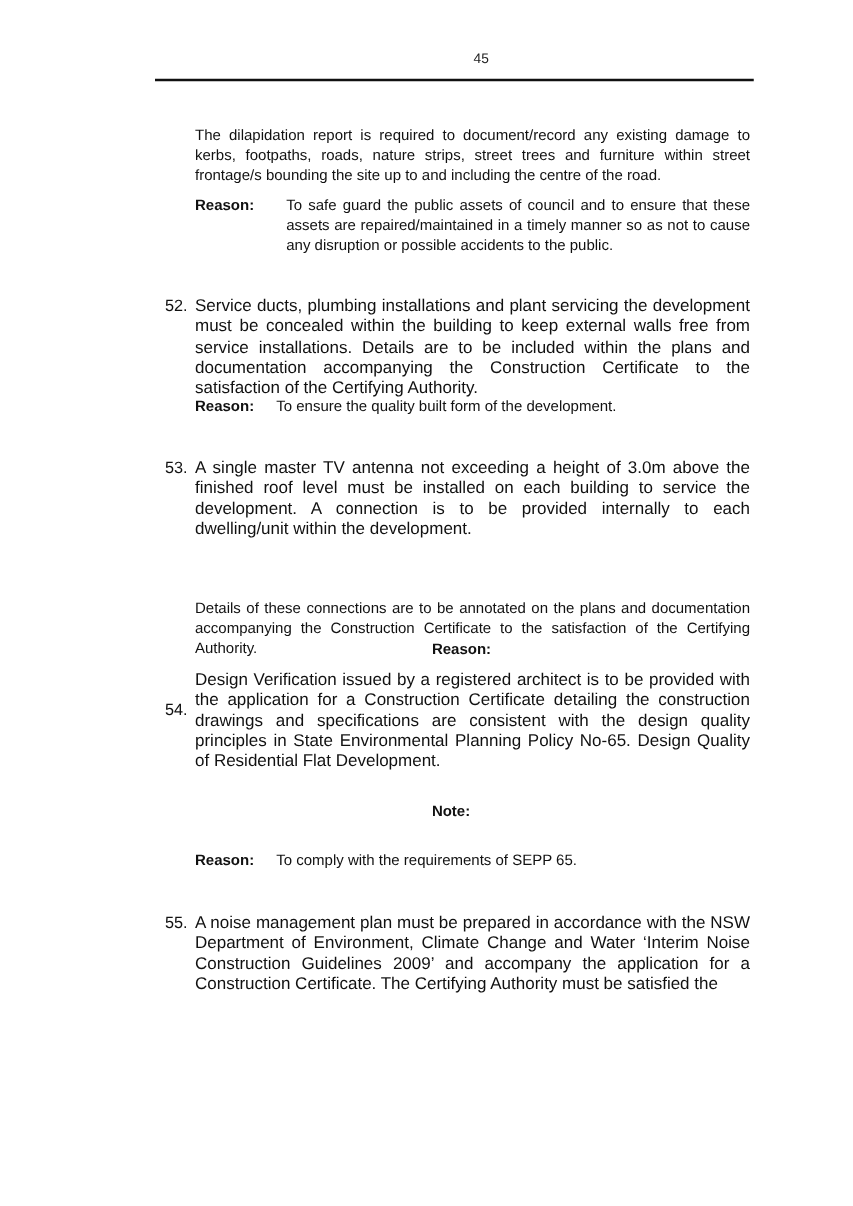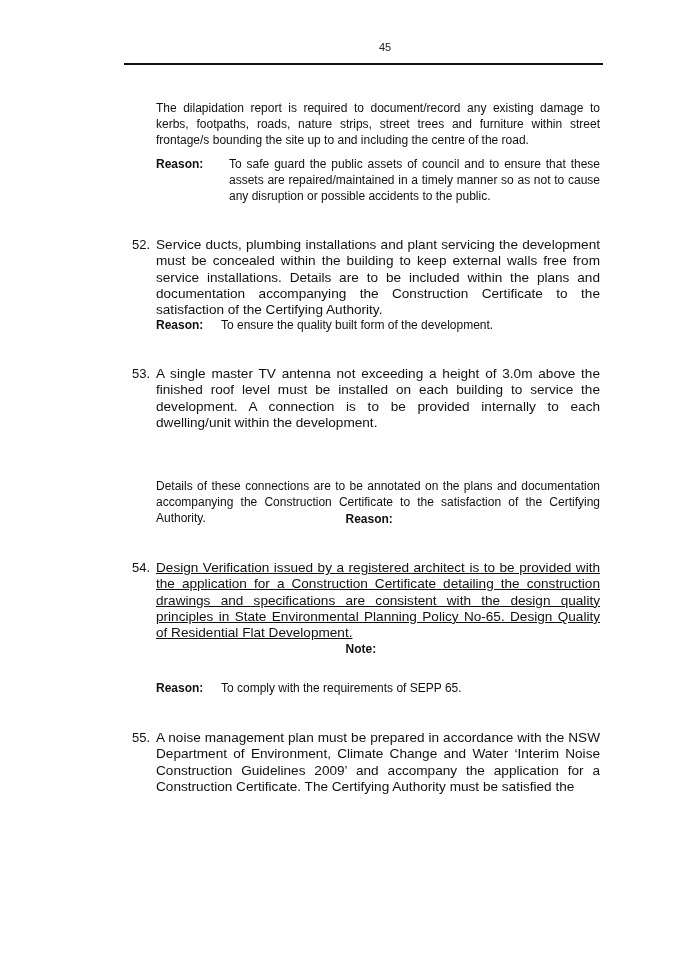--- a/index.html
+++ b/index.html
@@ -37,21 +37,21 @@
 </div>
 
 <div class="num" style="top:366px;">53.</div>
 <div class="block p-large" style="top:366px;">A single master TV antenna not exceeding a height of 3.0m above the finished roof level must be installed on each building to service the development. A connection is to be provided internally to each dwelling/unit within the development.</div>
 <div class="block p-small" style="top:454px;margin-top:24px;">Details of these connections are to be annotated on the plans and documentation accompanying the Construction Certificate to the satisfaction of the Certifying Authority.</div>
 <div class="row p-small" style="top:511px;">
   <span class="label" style="width:65px;">Reason:</span>
 </div>
 
 <div class="num" style="top:560px;">54.</div>
-<div class="block p-large" style="top:560px;text-decoration:underline;">Design Verification issued by a registered architect is to be provided with the application for a Construction Certificate detailing the construction drawings and specifications are consistent with the design quality principles in State Environmental Planning Policy No-65. Design Quality of Residential Flat Development.</div>
+<div class="block p-large" style="top:536px;">Design Verification issued by a registered architect is to be provided with the application for a Construction Certificate detailing the construction drawings and specifications are consistent with the design quality principles in State Environmental Planning Policy No-65. Design Quality of Residential Flat Development.</div>
 <div class="row p-small" style="top:641px;gap:18px;">
   <span class="label" style="width:65px;">Note:</span>
 </div>
 <div class="row p-small" style="top:680px;">
   <span class="label" style="width:65px;">Reason:</span>
   <span class="text">To comply with the requirements of SEPP 65.</span>
 </div>
 
 <div class="num" style="top:730px;">55.</div>
 <div class="block p-large" style="top:730px;">A noise management plan must be prepared in accordance with the NSW Department of Environment, Climate Change and Water ‘Interim Noise Construction Guidelines 2009’ and accompany the application for a Construction Certificate. The Certifying Authority must be satisfied the</div>

